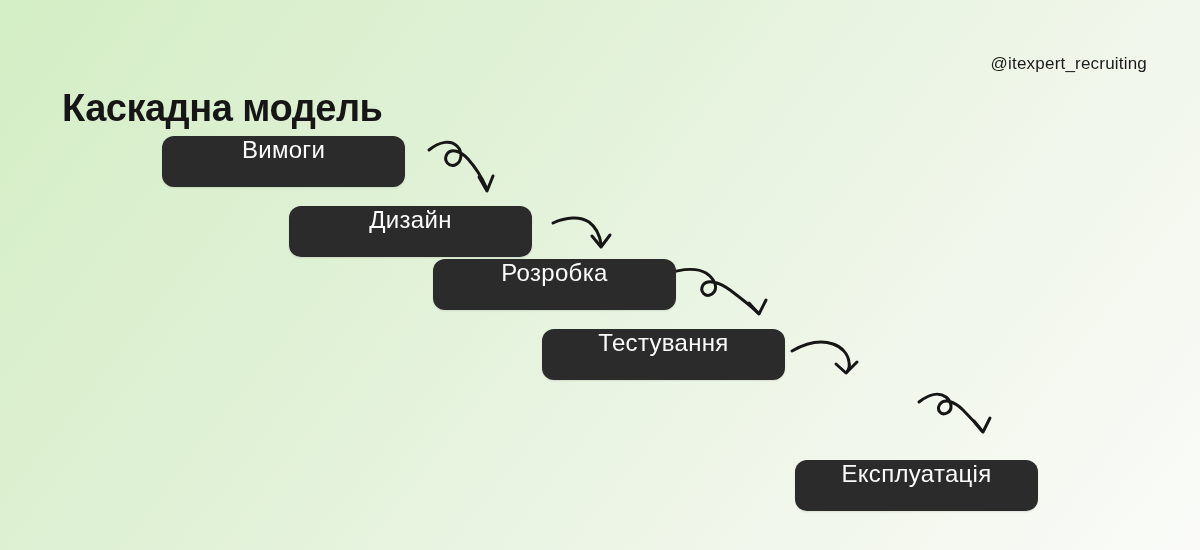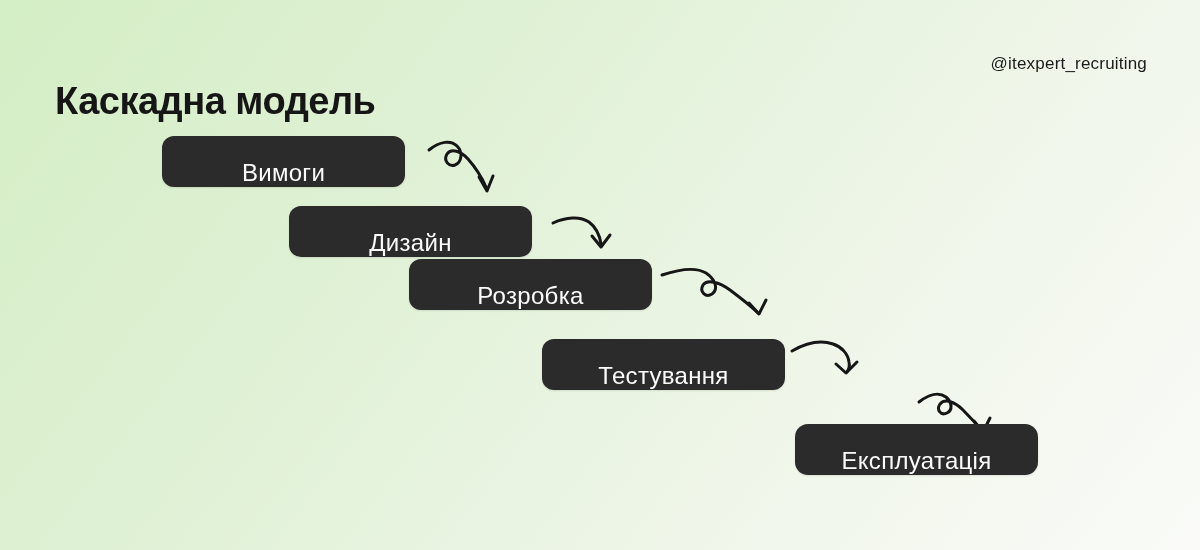--- a/index.html
+++ b/index.html
@@ -9,21 +9,21 @@
     width: 1200px;
     height: 550px;
     overflow: hidden;
     background: linear-gradient(128deg, #d4eec5 0%, #e0f1d6 35%, #eff6e9 68%, #fafbf8 100%);
     font-family: "Liberation Sans", "DejaVu Sans", sans-serif;
   }
   .title {
     position: absolute;
     left: 55px;
     top: 82px;
-    margin: 0;
+    margin: 7px;
     font-size: 38px;
     font-weight: 800;
     letter-spacing: -0.5px;
     color: #161616;
     line-height: 1;
   }
   .handle {
     position: absolute;
     top: 54px;
     right: 53px;
@@ -32,37 +32,37 @@
     color: #1b1b1b;
     letter-spacing: 0.2px;
   }
   .step {
     position: absolute;
     width: 243px;
     height: 51px;
     background: #2b2b2b;
     border-radius: 12px;
     display: flex;
-    align-items: flex-end;
+    align-items: flex-start;
     justify-content: center;
     box-shadow: 0 1px 2px rgba(0,0,0,0.10);
   }
   .step-label {
     color: #fbfbfb;
     font-size: 24px;
     font-weight: 400;
     letter-spacing: 0.3px;
     white-space: nowrap;
   }
   .step-1 { left: 162px; top: 136px; }
   .step-2 { left: 289px; top: 198px; margin-top: 8px; }
-  .step-3 { left: 409px; top: 259px; }
-  .step-4 { left: 542px; top: 339px; }
+  .step-3 { left: 433px; top: 259px; }
+  .step-4 { left: 542px; top: 329px; }
   .step-5 { left: 668px; top: 382px; }
-  .step-6 { left: 795px; top: 424px; border-radius: 13px; }
+  .step-6 { left: 795px; top: 460px; }
   .arrows {
     position: absolute;
     left: 0; top: 0;
     pointer-events: none;
   }
   .arrows path {
     stroke: #161616;
     stroke-width: 3;
     fill: none;
     stroke-linecap: round;

